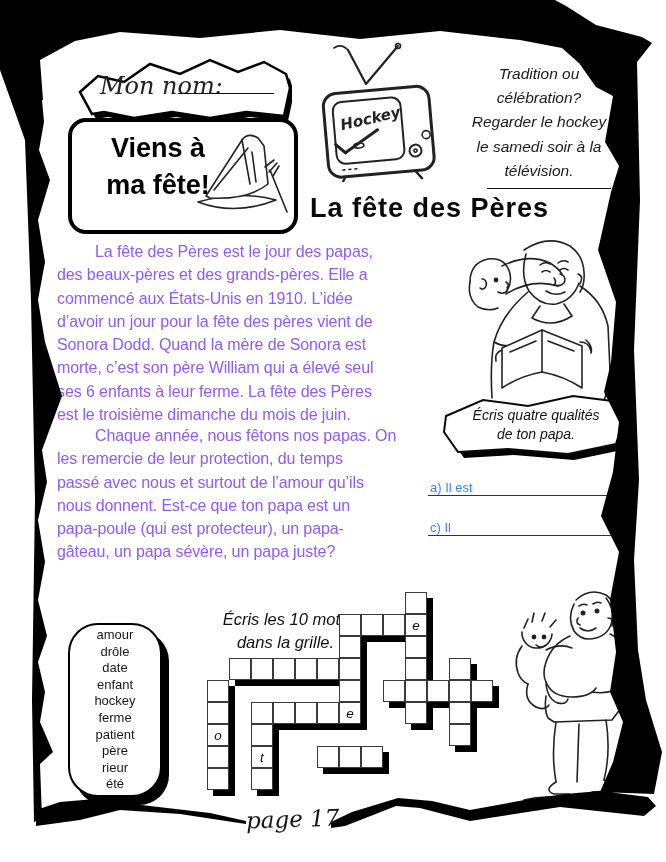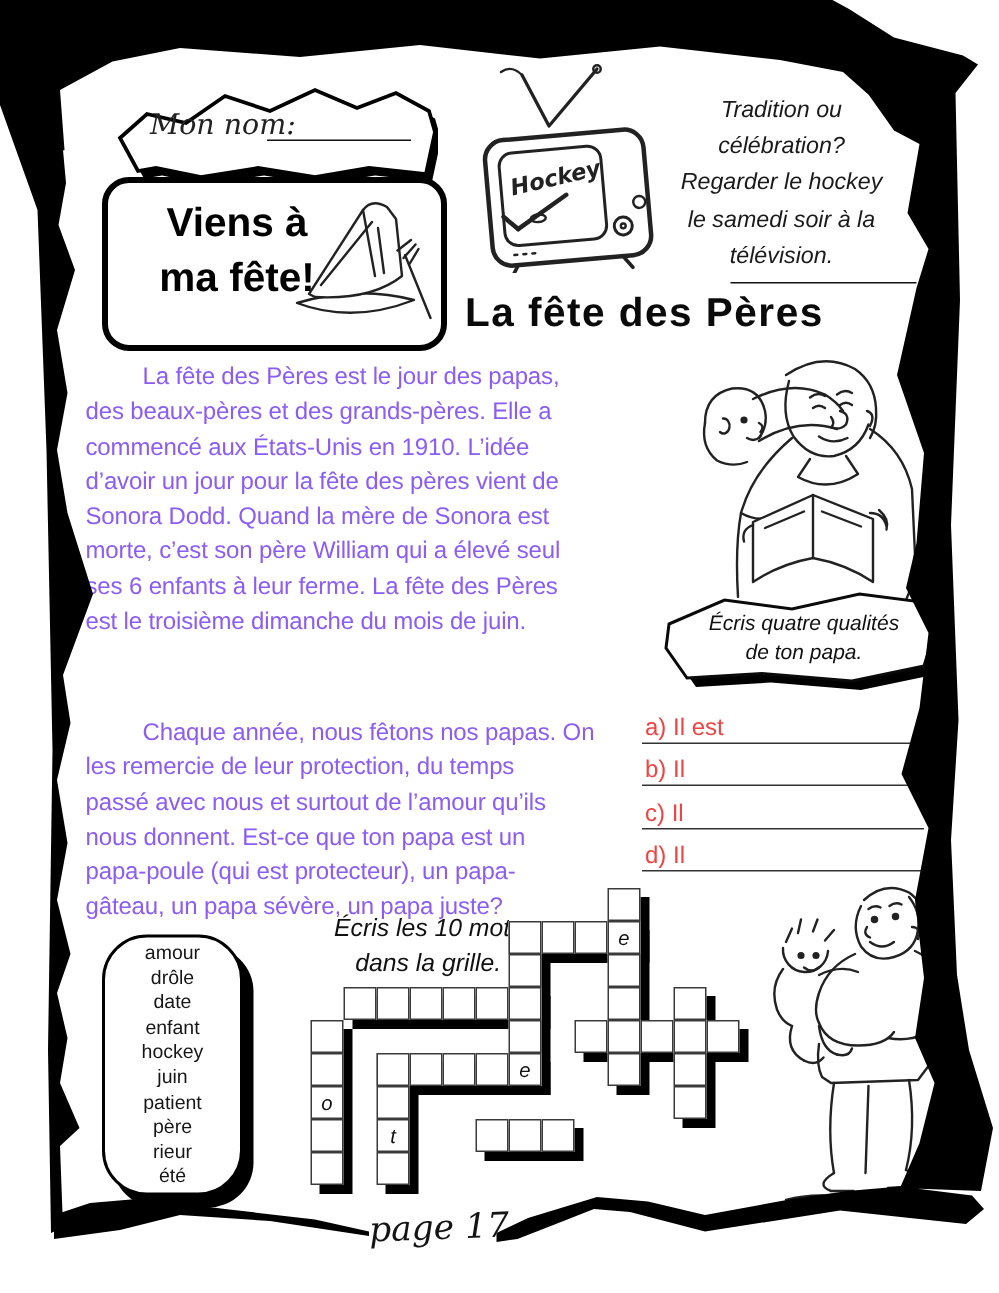--- a/index.html
+++ b/index.html
@@ -8,57 +8,57 @@
   .abs{position:absolute;}
   svg{display:block;}
   .line-art{stroke:#222;fill:none;stroke-width:1.6;stroke-linecap:round;stroke-linejoin:round;}
 
   
   #torn-border{left:0;top:0;width:666px;height:862px;z-index:50;pointer-events:none;}
 
   
   #name-banner{left:72px;top:50px;width:220px;height:74px;}
   #name-banner-label{left:100px;top:72px;font-family:"DejaVu Serif",serif;font-style:italic;
-      font-size:19px;color:#222;text-align:center;}
+      font-size:24px;color:#222;text-align:center;}
   #name-line{left:178px;top:92px;width:96px;border-bottom:1.6px solid #111;height:1px;}
 
   
   #invitation-box{left:68px;top:118px;width:222px;height:108px;border:4px solid #000;
       border-radius:18px;background:#fff;}
   #invitation-text{left:98px;top:130px;width:120px;font-weight:bold;font-size:27px;
       line-height:37px;text-align:center;white-space:pre-line;color:#000;}
   #cake-icon{left:190px;top:126px;}
 
   
   #tv-illustration{left:306px;top:40px;}
 
   
-  #tradition-note{left:436px;top:62px;width:170px;text-align:center;font-style:italic;
+  #tradition-note{left:454px;top:62px;width:170px;text-align:center;font-style:italic;
       font-size:15.5px;line-height:24.2px;white-space:pre-line;color:#1a1a1a;}
   #note-divider{left:487px;top:187px;width:124px;border-bottom:1.6px solid #111;height:1px;}
 
   
   #page-title{left:310px;top:193px;font-size:27px;font-weight:bold;letter-spacing:1px;color:#0a0a0a;}
   .paragraph{white-space:pre;font-size:16px;line-height:23.3px;letter-spacing:-0.1px;
       text-indent:38px;color:#8b5cf6;}
   #paragraph-1{left:57px;top:240px;}
-  #paragraph-2{left:57px;top:477px;}
+  #paragraph-2{left:57px;top:424px;}
 
   
   #fathers-reading-illustration{left:436px;top:230px;}
 
   
   #qualities-callout{left:438px;top:392px;width:196px;height:74px;}
   #qualities-callout-text{left:448px;top:406px;width:176px;text-align:center;font-style:italic;
       font-size:14px;line-height:19px;white-space:pre-line;color:#111;}
 
   
   #quality-lines{left:428px;top:471px;width:188px;}
-  .q-line{height:23.5px;border-bottom:1.6px solid #333;font-size:16px;color:#ef4444;
-      padding-left:2px;box-sizing:content-box;margin-bottom:4px;display:flex;align-items:flex-end;}
+  .q-line{height:23.5px;border-bottom:1.6px solid #333;font-size:13px;color:#3b82f6;
+      padding-left:2px;box-sizing:content-box;margin-bottom:16px;display:flex;align-items:flex-end;}
 
   
   #grid-instruction{left:198px;top:608px;width:175px;text-align:center;font-style:italic;
       font-size:16.5px;line-height:22.5px;white-space:pre-line;color:#111;}
 
   
   #word-list-box{left:68px;top:623px;width:94px;height:174px;border:2.5px solid #000;
       border-radius:30px;background:#fff;box-shadow:7px 8px 0 #000;box-sizing:border-box;
       display:flex;flex-direction:column;justify-content:center;align-items:center;}
   #word-list-box div{font-size:13px;line-height:16.6px;color:#161616;}
@@ -187,35 +187,33 @@
 
 <svg id="qualities-callout" class="abs" width="196" height="74" viewBox="0 0 196 74">
   <polygon points="8,24 45,8 90,14 135,4 182,10 186,26 178,52 130,62 70,57 20,60 6,40" fill="#000" transform="translate(6,6)"></polygon>
   <polygon points="8,24 45,8 90,14 135,4 182,10 186,26 178,52 130,62 70,57 20,60 6,40" fill="#fff" stroke="#0a0a0a" stroke-width="2"></polygon>
 </svg>
 <div id="qualities-callout-text" class="abs">Écris quatre qualités
 de ton papa.</div>
 
 <div id="quality-lines" class="abs">
     <div class="q-line">a) Il est</div>
-    <div class="q-line">b) Il</div>
     <div class="q-line">c) Il</div>
-    <div class="q-line">d) Il</div>
   </div>
 
 <div id="grid-instruction" class="abs">Écris les 10 mots
 dans la grille.</div>
 
 <div id="word-list-box" class="abs">
     <div>amour</div>
     <div>drôle</div>
     <div>date</div>
     <div>enfant</div>
     <div>hockey</div>
-    <div>juin</div>
+    <div>ferme</div>
     <div>patient</div>
     <div>père</div>
     <div>rieur</div>
     <div>été</div>
   </div>
 
 <div id="crossword-grid" class="abs">
     <div class="cw-shadow" style="left: 204px; top: 6px; width: 22px; height: 132px;"></div>
     <div class="cw-shadow" style="left: 138px; top: 28px; width: 88px; height: 22px;"></div>
     <div class="cw-shadow" style="left: 138px; top: 28px; width: 22px; height: 110px;"></div>

